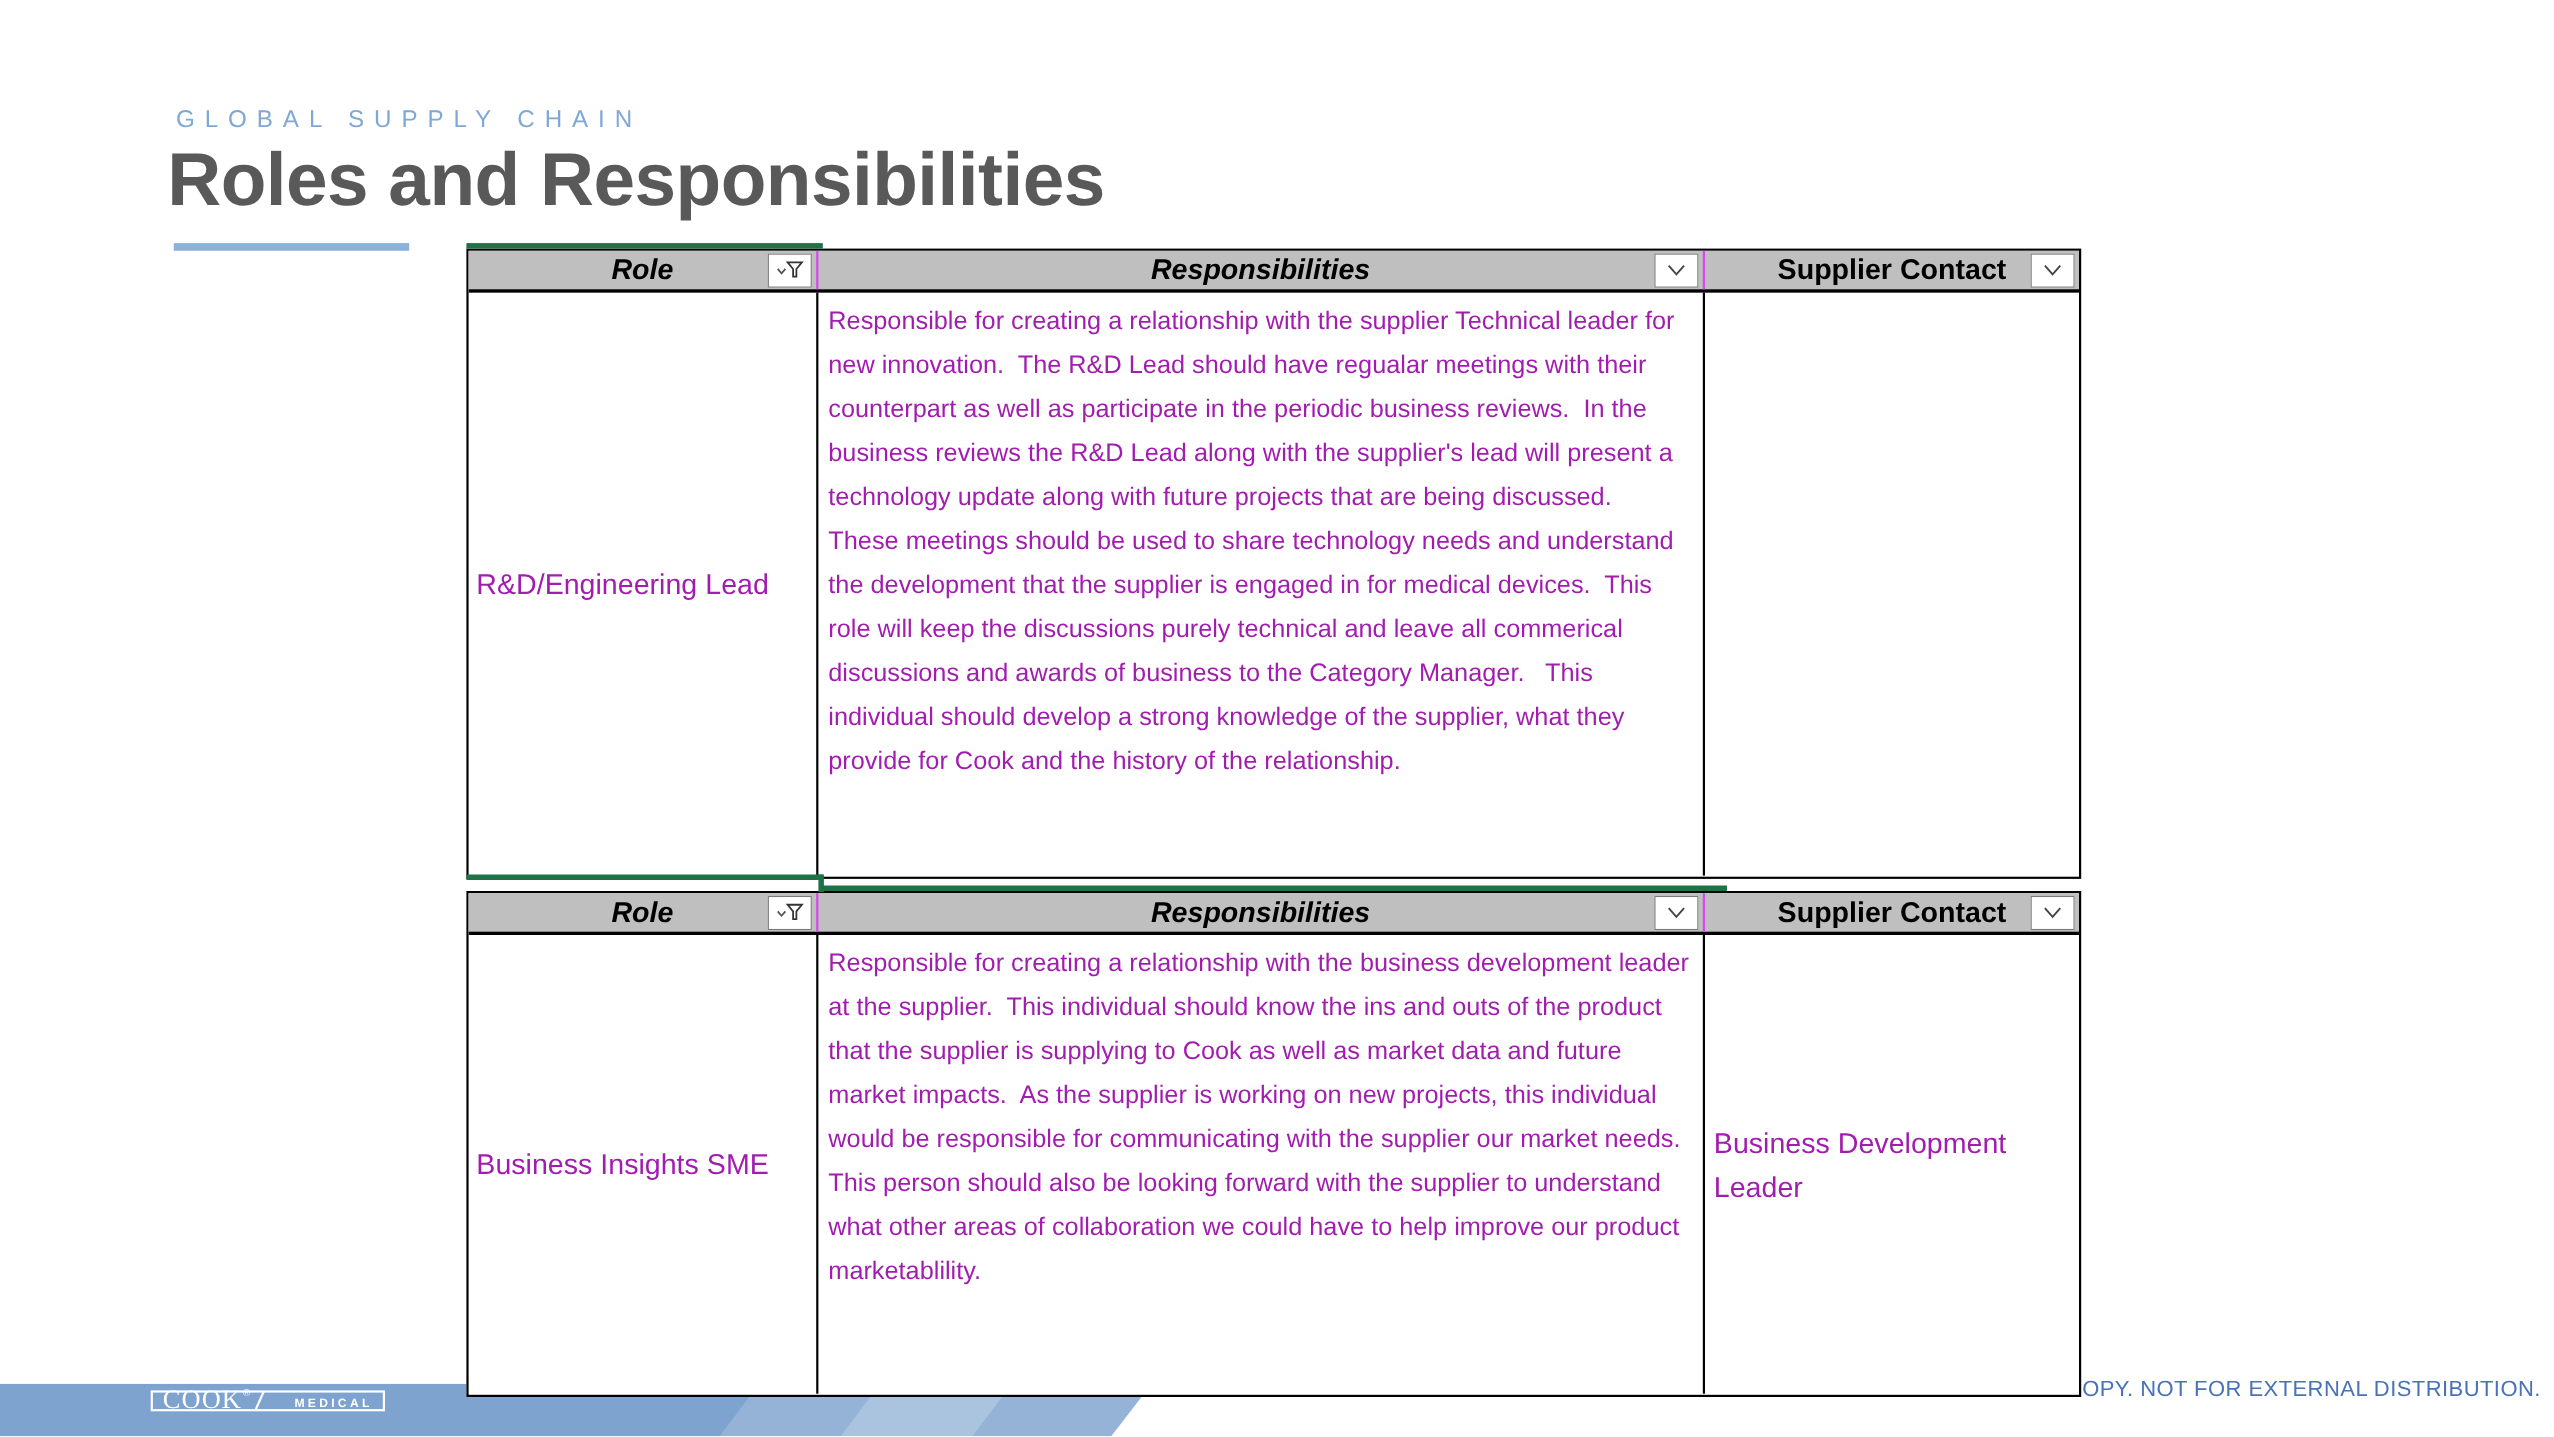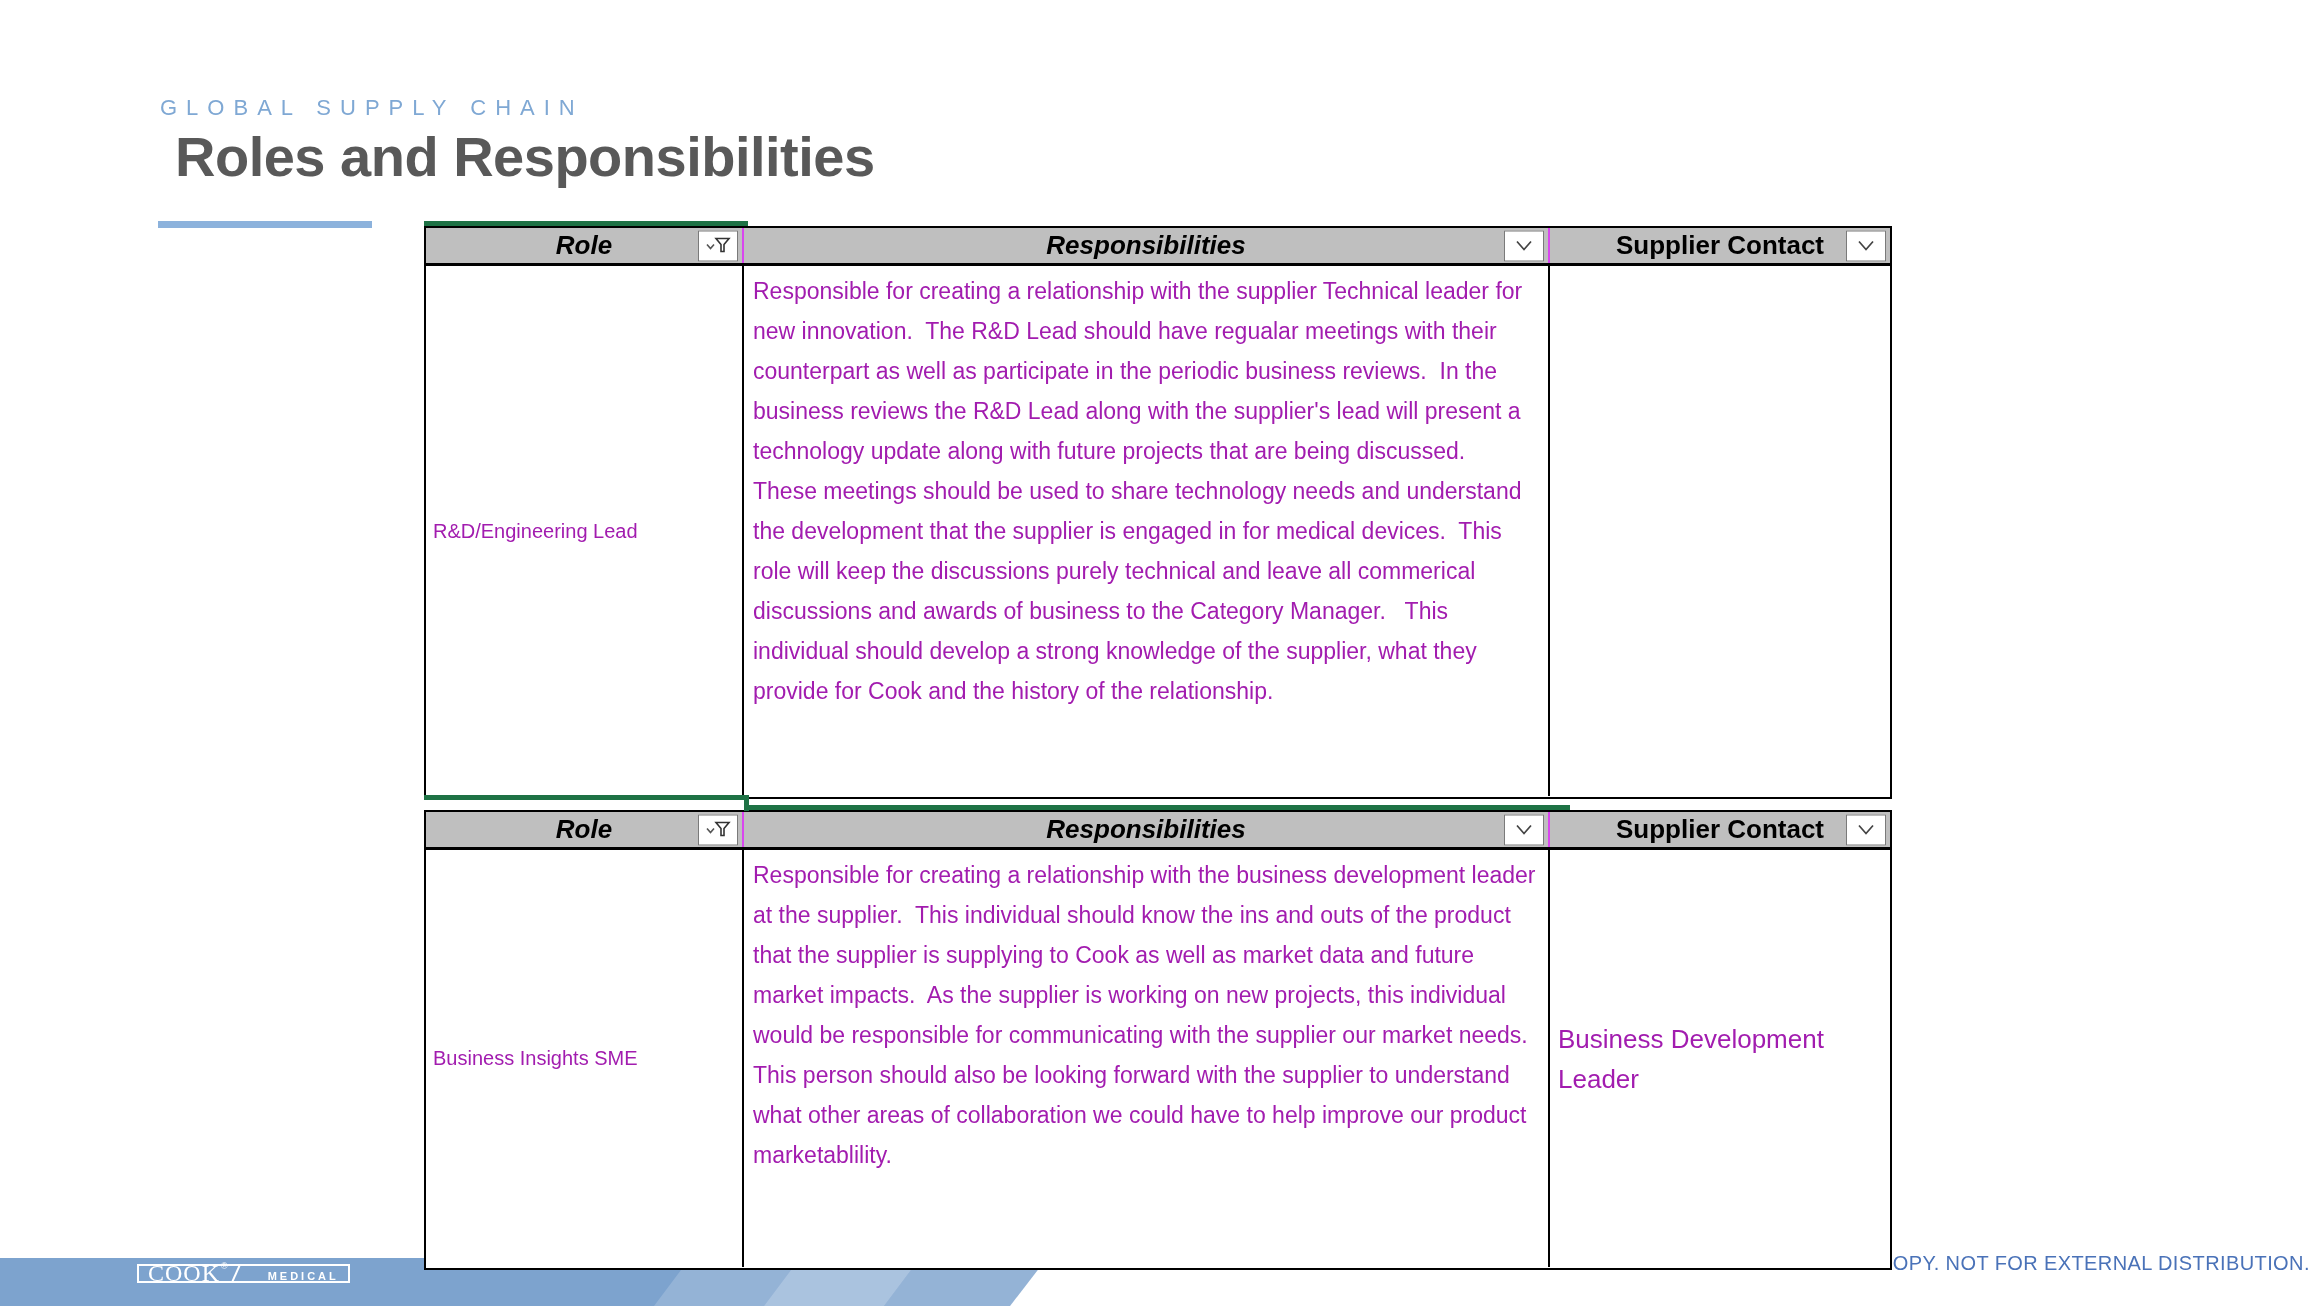--- a/index.html
+++ b/index.html
@@ -2,40 +2,40 @@
 <html><head>
 <meta charset="utf-8">
 <style>
   html,body{margin:0;padding:0;background:#fff;}
   .slide{position:relative;width:2322px;height:1306px;background:#ffffff;overflow:hidden;
          font-family:"Liberation Sans",sans-serif;}
 
   
   .kicker{position:absolute;left:160px;top:95px;font-size:22px;letter-spacing:9px;
           color:#7fa8d4;font-weight:400;}
-  .title{position:absolute;left:152px;top:124px;font-size:56px;font-weight:bold;
-         color:#595959;letter-spacing:-0.5px;margin-left:23px;}
+  .title{position:absolute;left:152px;top:124px;font-size:68px;font-weight:bold;
+         color:#595959;letter-spacing:-0.5px;}
   .title-underline{position:absolute;left:158px;top:221px;width:214px;height:7px;background:#8cb2dc;}
 
   
   .xl-table{position:absolute;left:424px;width:1468px;background:#fff;border:2px solid #000;
             box-sizing:border-box;z-index:3;}
   .xl-table.t1{top:226px;height:573px;}
   .xl-table.t2{top:810px;height:460px;}
   .hdr-row{display:grid;grid-template-columns:318px 806px 1fr;height:38px;background:#bfbfbf;
            border-bottom:3px solid #000;box-sizing:border-box;}
   .hdr-cell{position:relative;display:flex;align-items:center;justify-content:center;
             font-size:26px;font-weight:bold;color:#000;box-sizing:border-box;}
   .hdr-cell.b{border-right:2px solid #d946ef;font-style:italic;}
   .body-row{display:grid;grid-template-columns:318px 806px 1fr;box-sizing:border-box;}
   .t1 .body-row{height:530px;}
   .t2 .body-row{height:417px;}
   .cell{box-sizing:border-box;overflow:hidden;color:#a21caf;}
   .cell.b{border-right:2px solid #000;}
-  .role-cell{display:flex;align-items:center;padding-left:7px;font-size:20px;}
+  .role-cell{display:flex;align-items:center;padding-left:7px;font-size:26px;}
   .resp-cell{padding:5px 8px 0 9px;font-size:23px;line-height:40px;white-space:pre-wrap;}
   .sup-cell{display:flex;align-items:center;padding-left:8px;font-size:26px;line-height:40px;}
 
   
   .dd-btn{position:absolute;right:4px;top:50%;transform:translateY(-50%);width:40px;height:31px;
           background:#fff;border:1px solid #7a7a7a;display:flex;align-items:center;
           justify-content:center;box-sizing:border-box;}
 
   
   .green{position:absolute;background:#1e7245;z-index:4;}

